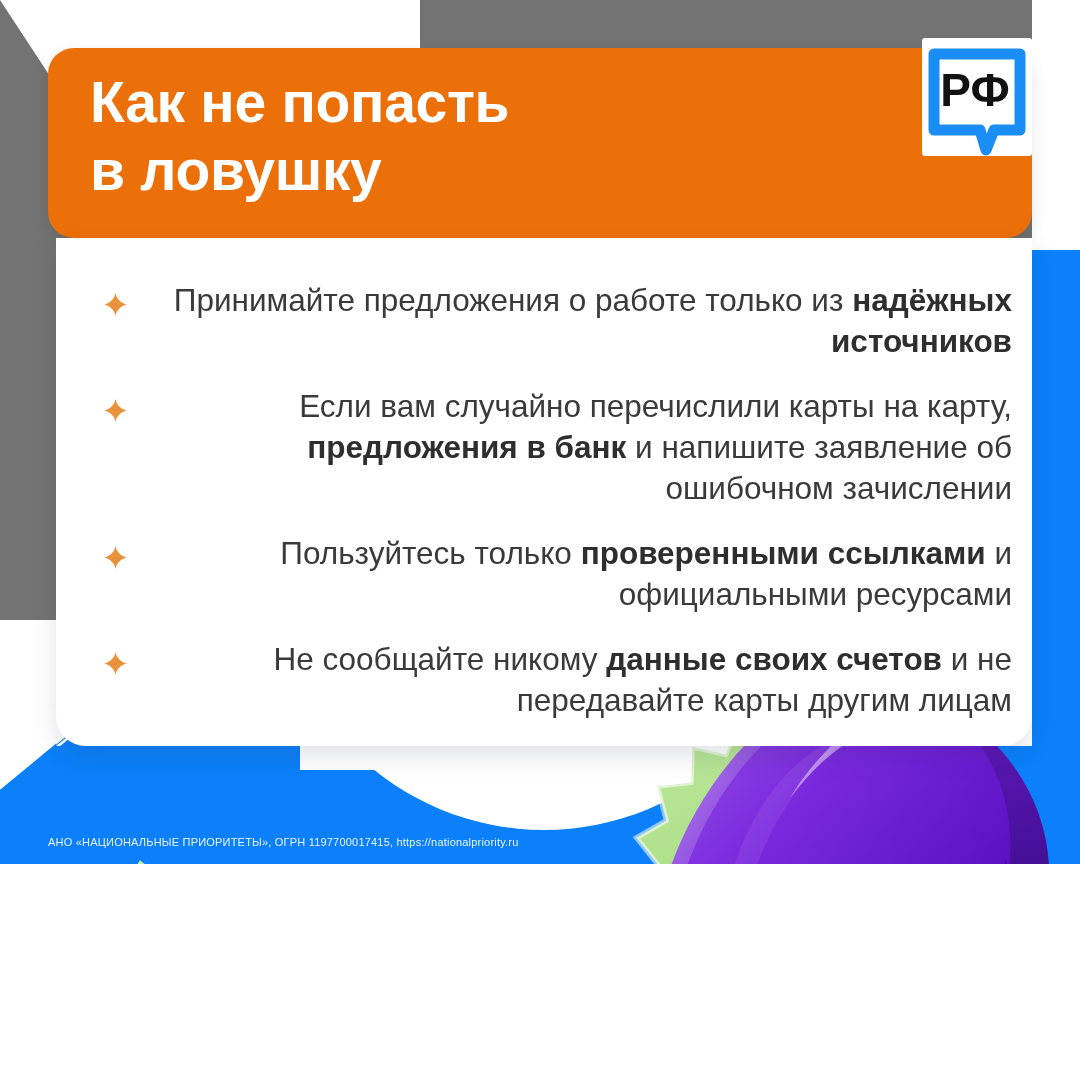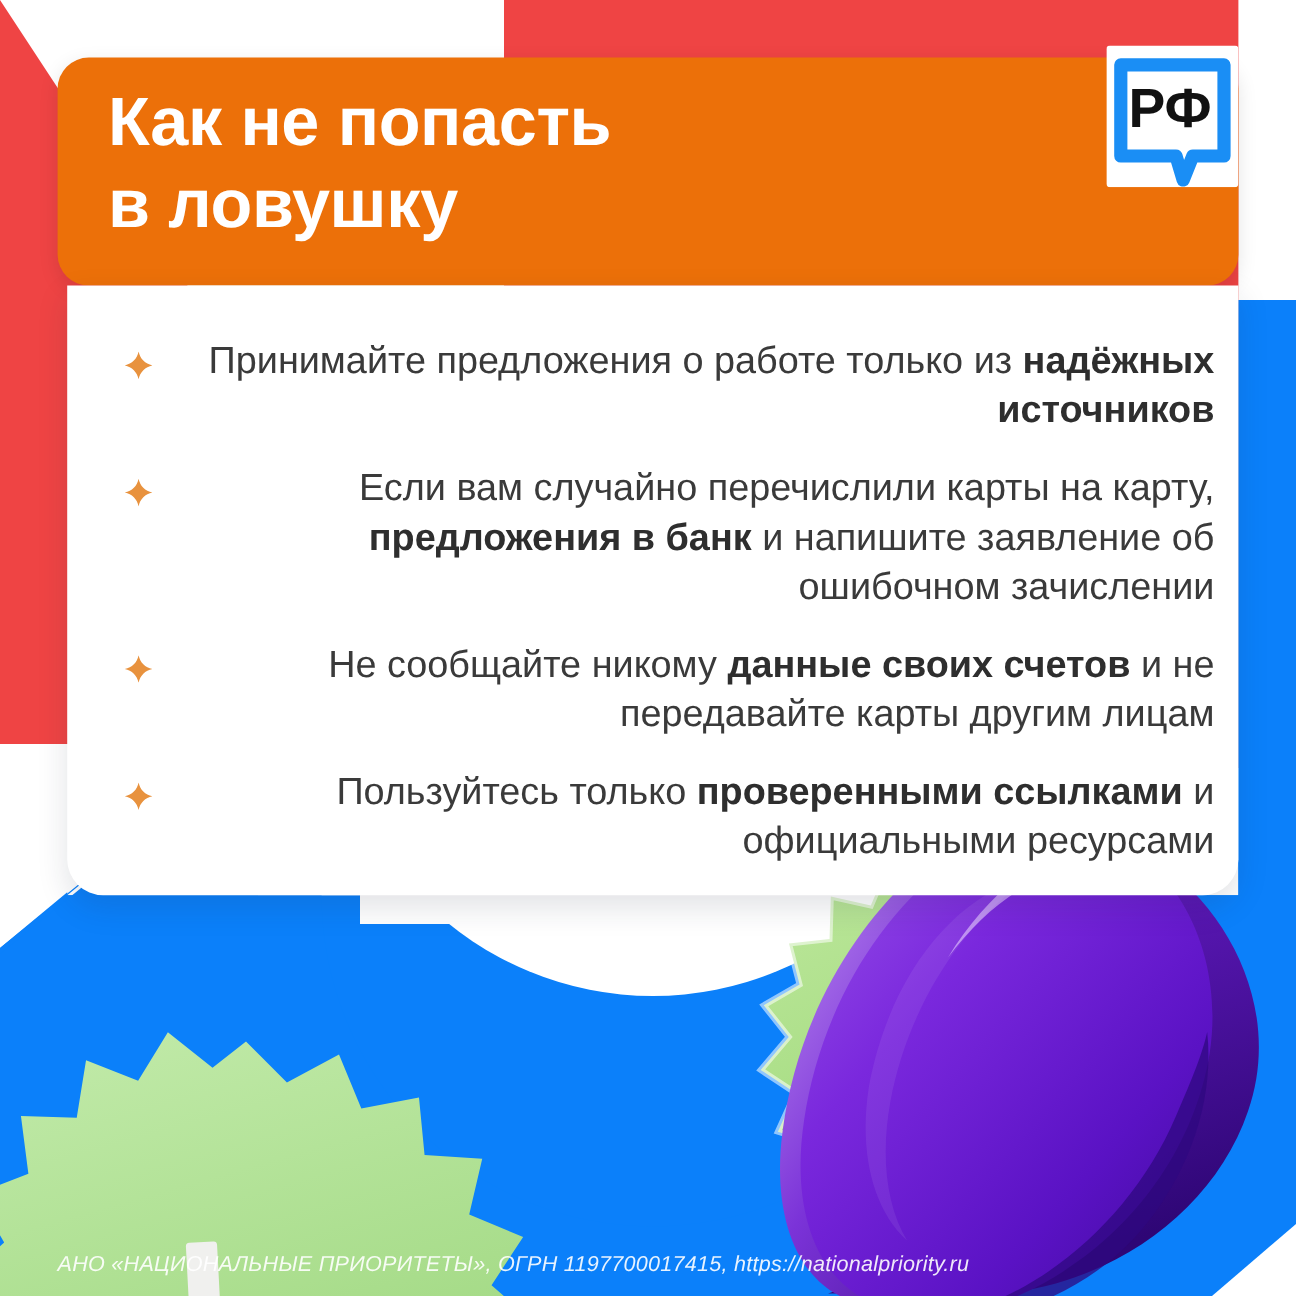--- a/index.html
+++ b/index.html
@@ -6,22 +6,22 @@
     margin: 0; padding: 0;
     background: #ffffff;
   }
   body {
     width: 1080px; height: 1080px;
     overflow: hidden;
     font-family: "Liberation Sans", "DejaVu Sans", sans-serif;
   }
   #poster {
     position: relative;
-    width: 1080px; height: 1080px;
-    background: #ef4444;
+    width: 1080px; height: 864px;
+    background: #737373;
     overflow: hidden;
   }
 
   
   .bg-layer {
     position: absolute;
     left: 0; top: 0;
     width: 1080px; height: 1080px;
     pointer-events: none;
   }
@@ -91,25 +91,24 @@
     font-weight: 400;
   }
   .bullet-text b { font-weight: 700; color: #2e2e2e; }
 
   
   .footer {
     position: absolute;
     left: 48px; bottom: 16px;
     width: 1000px;
     color: rgba(255,255,255,0.90);
-    font-size: 18px;
+    font-size: 11px;
     letter-spacing: 0.2px;
     z-index: 30;
     white-space: nowrap;
-    font-style: italic;
   }
 </style>
 </head>
 <body>
 
 <div id="poster">
 
   <svg class="bg-layer" viewBox="0 0 1080 1080" width="1080" height="1080" aria-hidden="true">
     <defs>
       <clipPath id="blueClip">
@@ -303,31 +302,31 @@
           <span>Если вам случайно перечислили карты на карту, </span><b>предложения в банк</b><span> и напишите заявление об ошибочном зачислении</span>
         </div>
       </div>
 
       <div class="bullet-item">
         <svg class="bullet-mark" viewBox="0 0 24 24">
           <path d="M12,0 C13.2,6.2 17.8,10.8 24,12 C17.8,13.2 13.2,17.8 12,24
                    C10.8,17.8 6.2,13.2 0,12 C6.2,10.8 10.8,6.2 12,0 Z" fill="#e8923e"></path>
         </svg>
         <div class="bullet-text">
-          <span>Не сообщайте никому </span><b>данные своих счетов</b><span> и не передавайте карты другим лицам</span>
+          <span>Пользуйтесь только </span><b>проверенными ссылками</b><span> и официальными ресурсами</span>
         </div>
       </div>
 
       <div class="bullet-item">
         <svg class="bullet-mark" viewBox="0 0 24 24">
           <path d="M12,0 C13.2,6.2 17.8,10.8 24,12 C17.8,13.2 13.2,17.8 12,24
                    C10.8,17.8 6.2,13.2 0,12 C6.2,10.8 10.8,6.2 12,0 Z" fill="#e8923e"></path>
         </svg>
         <div class="bullet-text">
-          <span>Пользуйтесь только </span><b>проверенными ссылками</b><span> и официальными ресурсами</span>
+          <span>Не сообщайте никому </span><b>данные своих счетов</b><span> и не передавайте карты другим лицам</span>
         </div>
       </div>
 
     </div>
   </div>
 
   <div class="footer">АНО «НАЦИОНАЛЬНЫЕ ПРИОРИТЕТЫ»,  ОГРН 1197700017415, https://nationalpriority.ru</div>
 
 </div>
 

